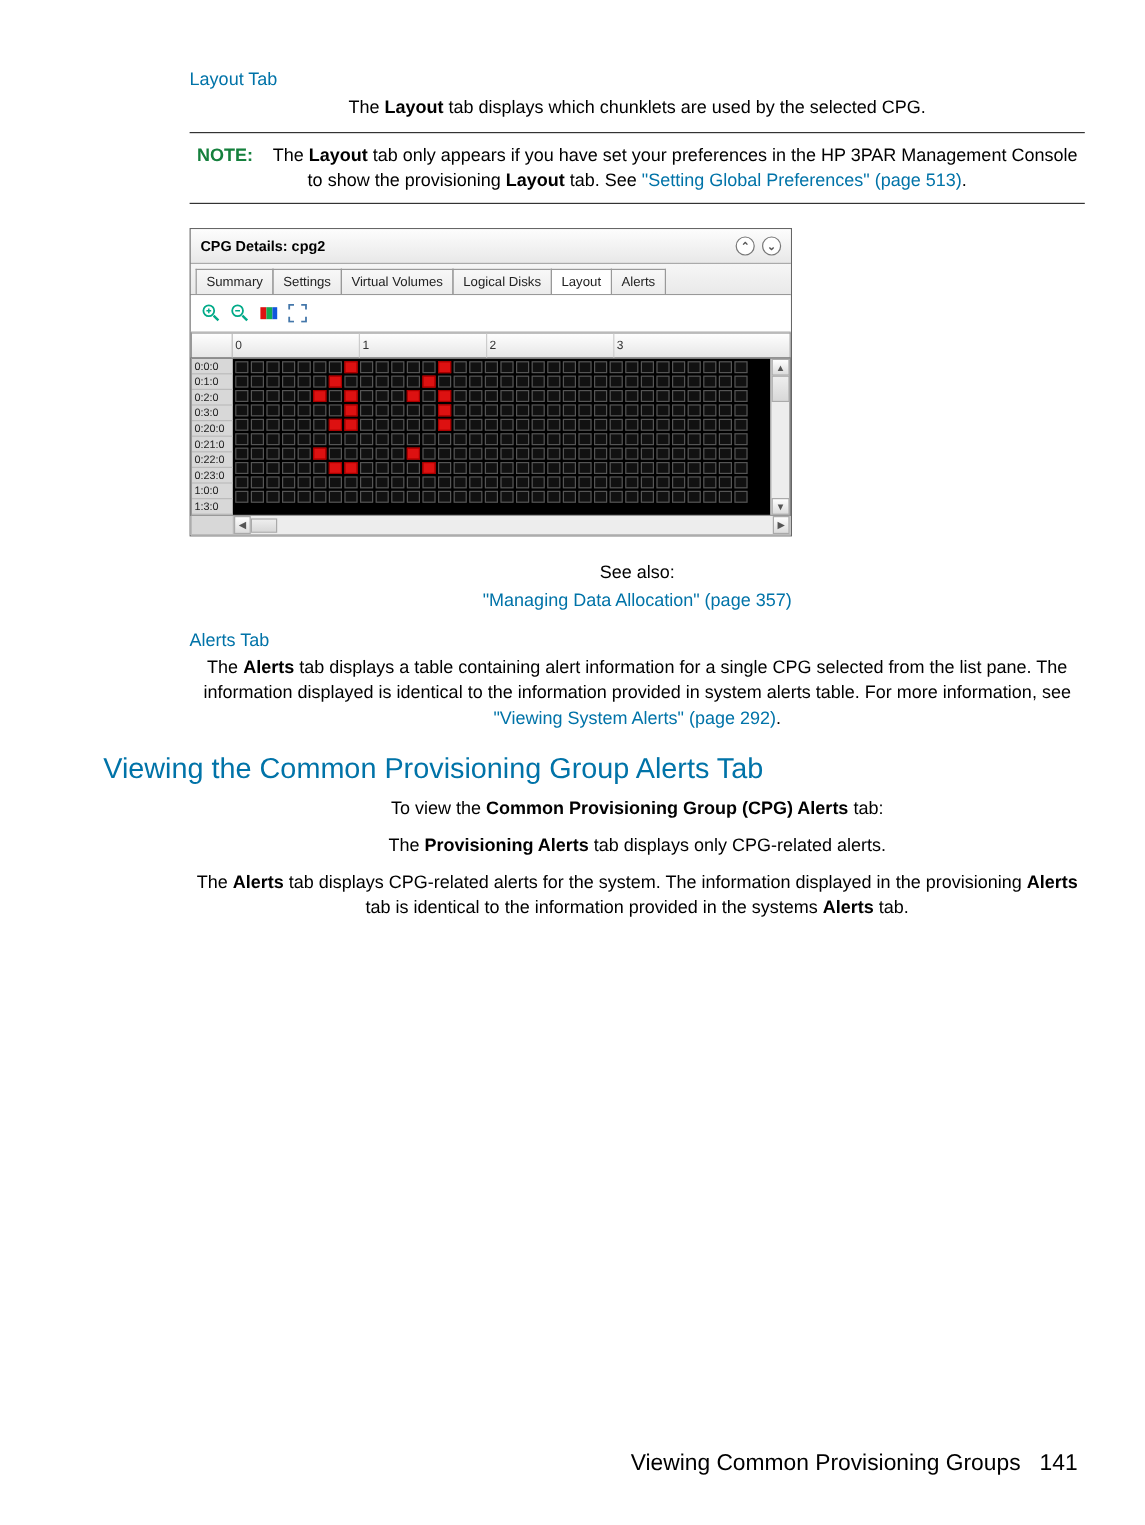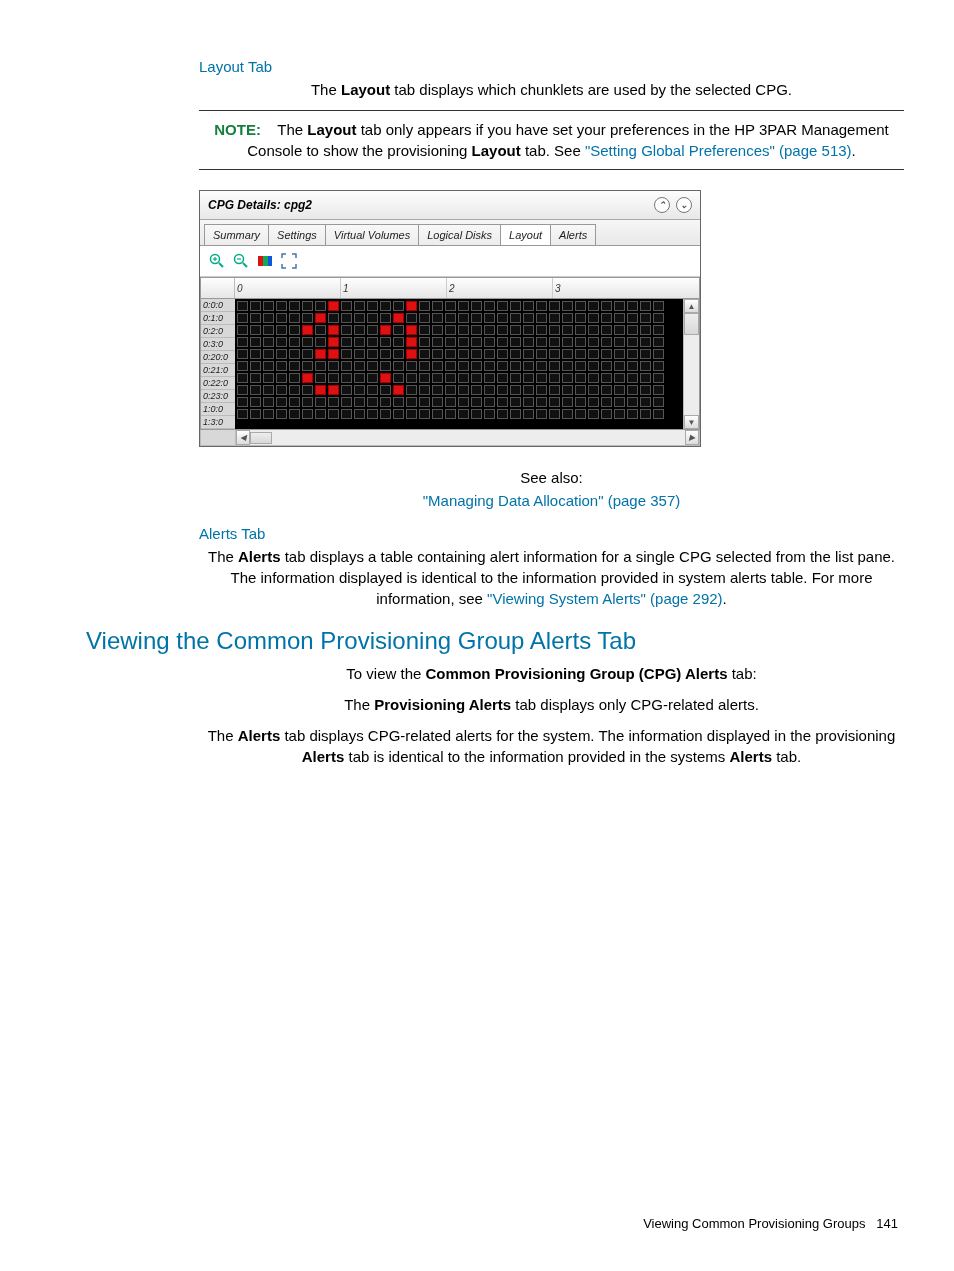--- a/index.html
+++ b/index.html
@@ -10,21 +10,21 @@
     background: #fff;
     width: 954px;
     height: 1271px;
     position: relative;
     box-sizing: border-box;
   }
   .page {
     padding: 58px 50px 0 86px;
   }
   .indent1 {
-    margin-left: 113px;
+    margin-left: 72px;
   }
   .h4 {
     color: #0073a8;
     font-size: 15px;
     margin: 0 0 4px 0;
   }
   p {
     margin: 0 0 10px 0;
     line-height: 1.4;
     text-align: center;
@@ -58,32 +58,31 @@
     padding-left: 40px;
   }
   ol.steps li {
     padding-left: 4px;
     line-height: 1.5;
   }
   .footer {
     position: absolute;
     bottom: 40px;
     right: 56px;
-    font-size: 13px;
+    font-size: 19px;
   }
 
   
   .panel {
     width: 500px;
     border: 1px solid #666;
     background: #f0f0f0;
     margin: 12px 0 20px 0;
     font-family: Tahoma, Arial, sans-serif;
     font-size: 11px;
-    font-style: italic;
   }
   .panel-titlebar {
     background: linear-gradient(#fdfdfd, #e8e8e8);
     padding: 6px 8px;
     border-bottom: 1px solid #aaa;
     display: flex;
     align-items: center;
     font-weight: bold;
     font-size: 12px;
   }

